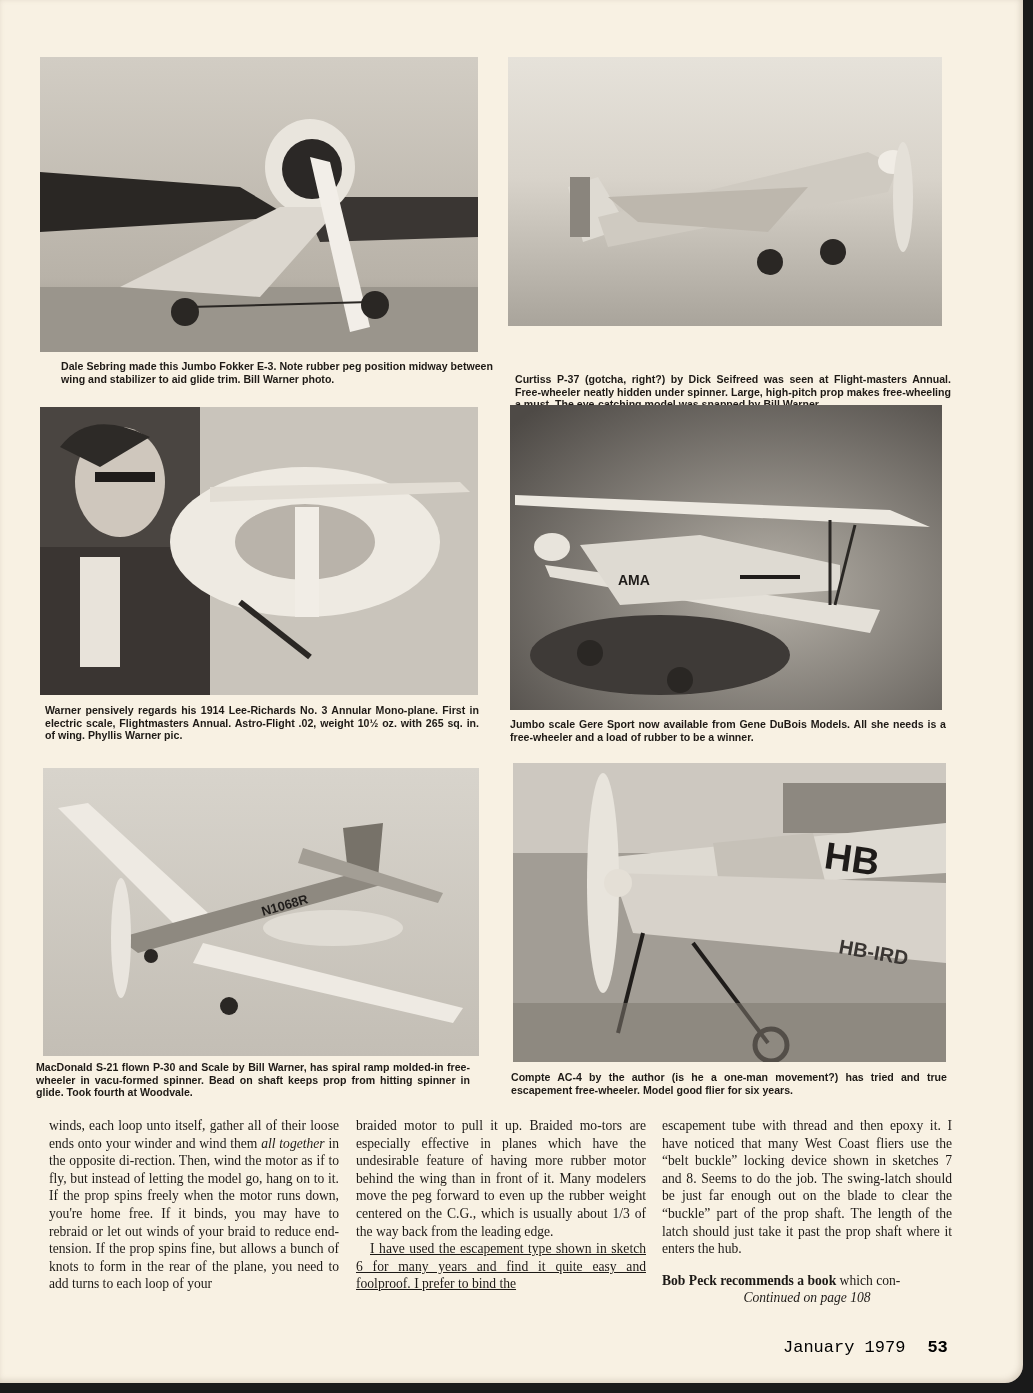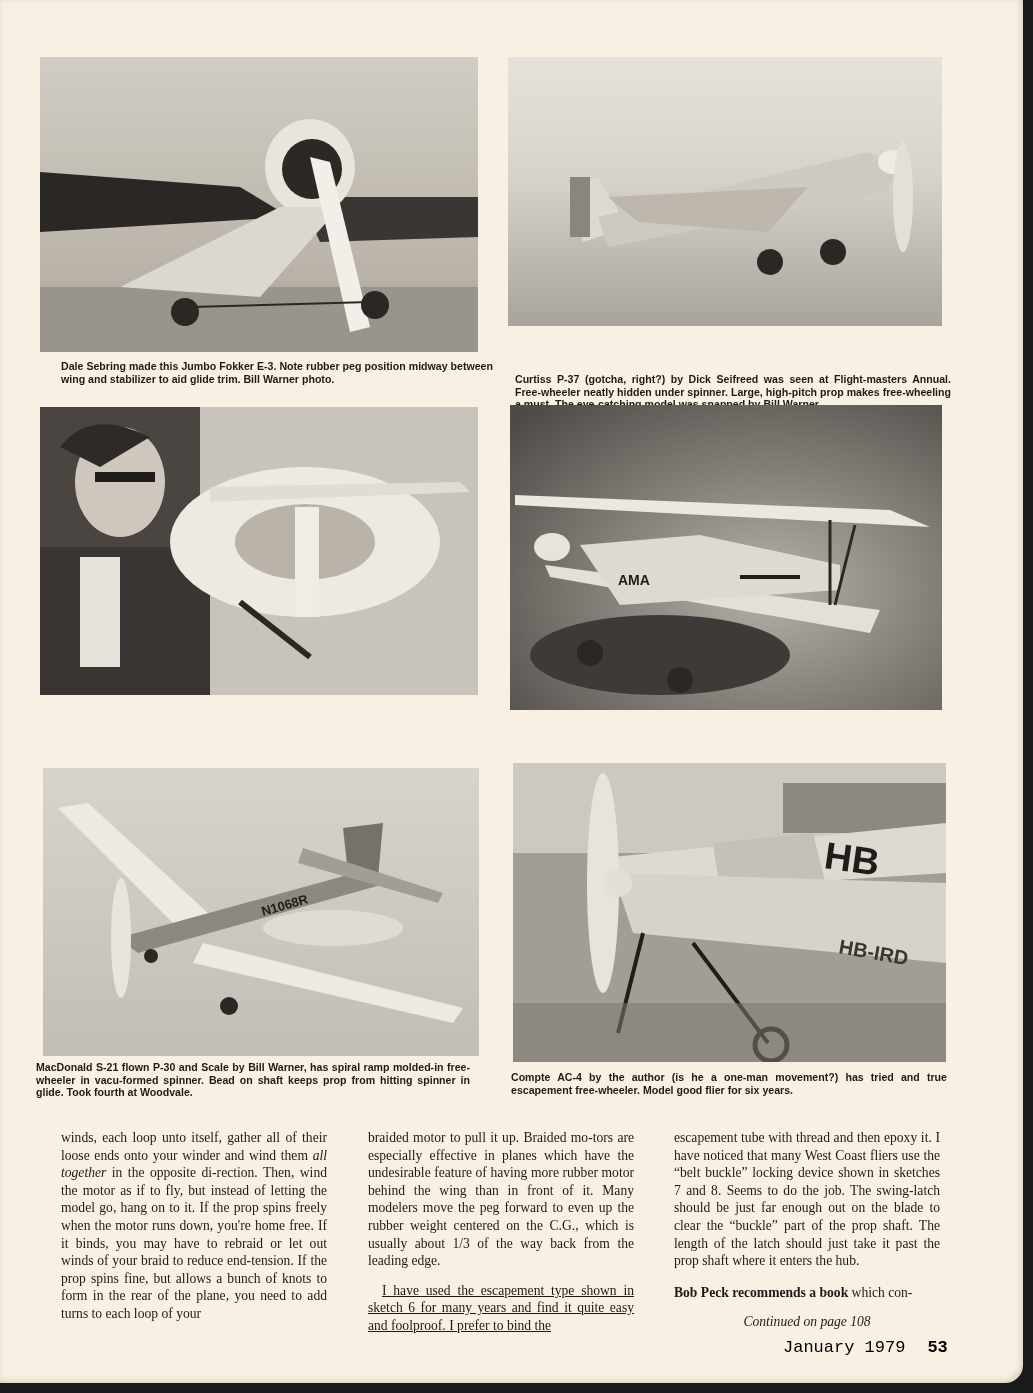--- a/index.html
+++ b/index.html
@@ -24,21 +24,21 @@
     font-family:"Liberation Sans", sans-serif;
     font-weight:bold; font-size:10.6px; line-height:12.6px;
     color:#1e1a16; text-align:justify;
   }
   .col {
     position:absolute; top:1117px; width:290px;
     font-family:"Liberation Serif", serif;
     font-size:13.6px; line-height:17.6px; color:#1c1916;
     text-align:justify; hyphens:manual;
   }
-  .col p { margin:12px; }
+  .col p { margin:0; }
   .col .indent { text-indent:14px;text-decoration:underline; }
   .col .gap { margin-top:14px;font-family:Liberation Serif, serif; }
   .lead { font-weight:bold; }
   .cont { text-align:center; font-style:italic; }
   .footer {
     position:absolute; top:1338px; left:783px;
     font-family:Liberation Mono, monospace;
     font-size:17px; color:#000000; word-spacing:0;
   }
   .footer .pg { font-weight:bold; margin-left:22px; }
@@ -103,20 +103,21 @@
       <rect x="55" y="65" width="60" height="10" fill="#1f1c1a"></rect>
       <rect x="0" y="140" width="170" height="148" fill="#3a3532"></rect>
       <rect x="40" y="150" width="40" height="110" fill="#e8e3da"></rect>
       <ellipse cx="265" cy="135" rx="135" ry="75" fill="#eeeae2"></ellipse>
       <ellipse cx="265" cy="135" rx="70" ry="38" fill="#b9b3aa"></ellipse>
       <polygon points="170,80 420,75 430,85 170,95" fill="#e2ddd4"></polygon>
       <rect x="255" y="100" width="24" height="110" fill="#f1ede6"></rect>
       <line x1="200" y1="195" x2="270" y2="250" stroke="#2a2724" stroke-width="6"></line>
     </svg>
   </div>
+  <div class="caption" style="left:45px;top:704px;width:434px;">Warner pensively regards his 1914 Lee-Richards No. 3 Annular Mono-plane. First in electric scale, Flightmasters Annual. Astro-Flight .02, weight 10½ oz. with 265 sq. in. of wing. Phyllis Warner pic.</div>
 
   <div class="photo" style="left:510px;top:405px;width:432px;height:305px;text-align:center;">
     <svg viewBox="0 0 432 305" preserveAspectRatio="none">
       <defs>
           <radialGradient id="g4" cx="0.6" cy="0.6" r="0.8">
             <stop offset="0" stop-color="#b6b1a8"></stop>
             <stop offset="1" stop-color="#4e4a46"></stop>
           </radialGradient>
         </defs>
       <rect width="432" height="305" fill="url(#g4)"></rect>
@@ -126,20 +127,21 @@
       <polygon points="70,140 190,130 330,160 330,185 110,200" fill="#dedad2"></polygon>
       <ellipse cx="42" cy="142" rx="18" ry="14" fill="#e8e4dc"></ellipse>
       <text x="108" y="180" font-family="Liberation Sans, sans-serif" font-weight="bold" font-size="14" fill="#1f1c1a">AMA</text>
       <rect x="230" y="170" width="60" height="4" fill="#1f1c1a"></rect>
       <line x1="320" y1="115" x2="320" y2="200" stroke="#2a2724" stroke-width="3"></line>
       <line x1="345" y1="120" x2="325" y2="200" stroke="#2a2724" stroke-width="3"></line>
       <circle cx="80" cy="248" r="13" fill="#2a2724"></circle>
       <circle cx="170" cy="275" r="13" fill="#2a2724"></circle>
     </svg>
   </div>
+  <div class="caption" style="left:510px;top:718px;width:436px;">Jumbo scale Gere Sport now available from Gene DuBois Models. All she needs is a free-wheeler and a load of rubber to be a winner.</div>
 
   <div class="photo" style="left:43px;top:768px;width:436px;height:288px;">
     <svg viewBox="0 0 436 288" preserveAspectRatio="none">
       <defs>
           <linearGradient id="g5" x1="0" y1="0" x2="0" y2="1">
             <stop offset="0" stop-color="#d8d4cc"></stop>
             <stop offset="1" stop-color="#c3beb5"></stop>
           </linearGradient>
         </defs>
       <rect width="436" height="288" fill="url(#g5)"></rect>

